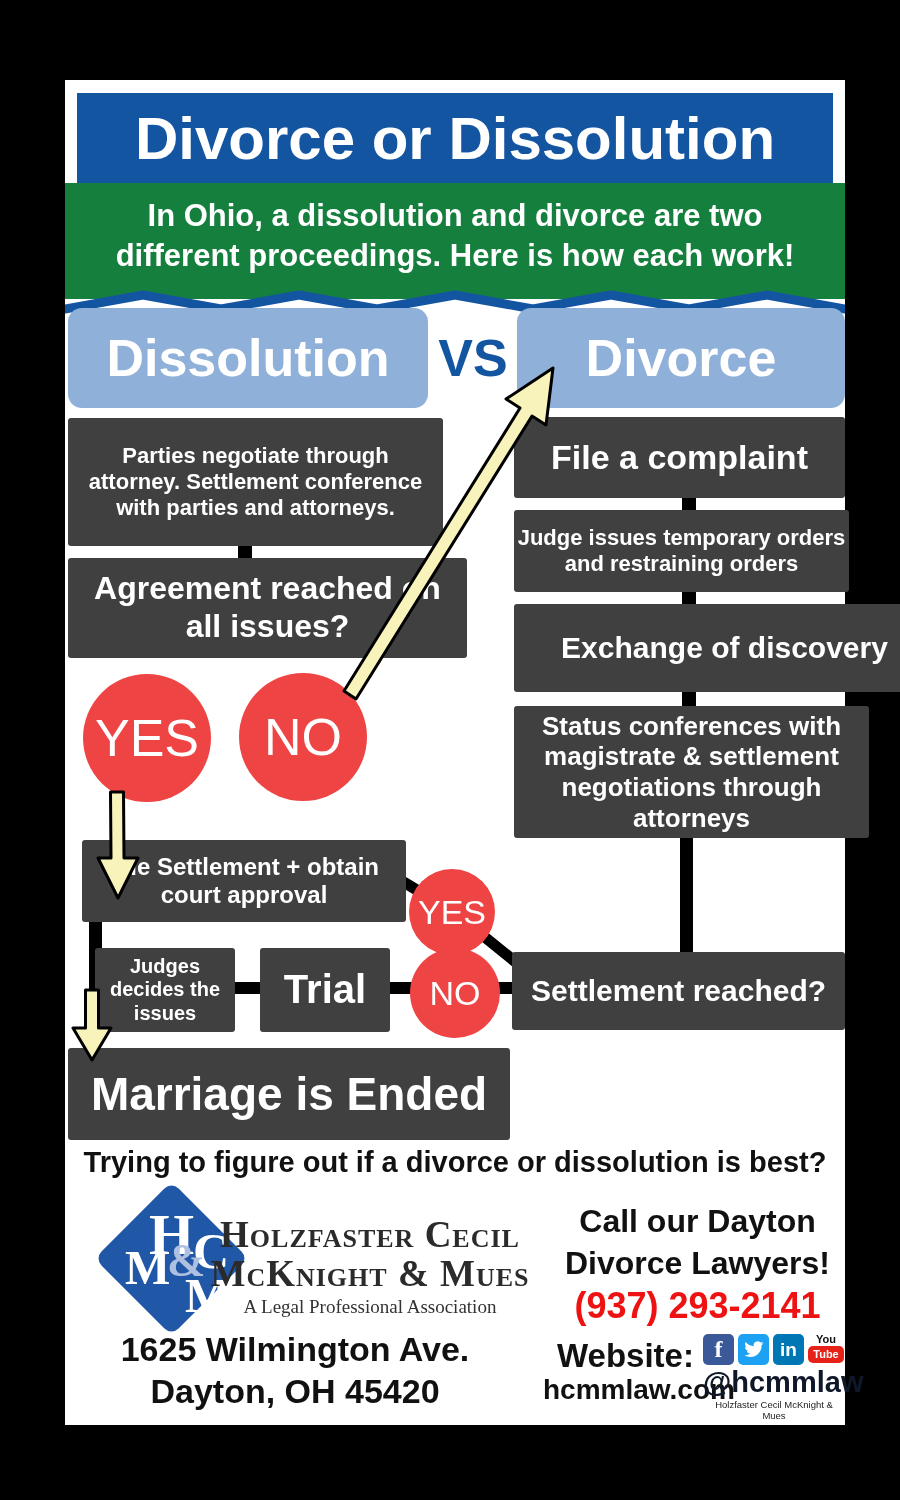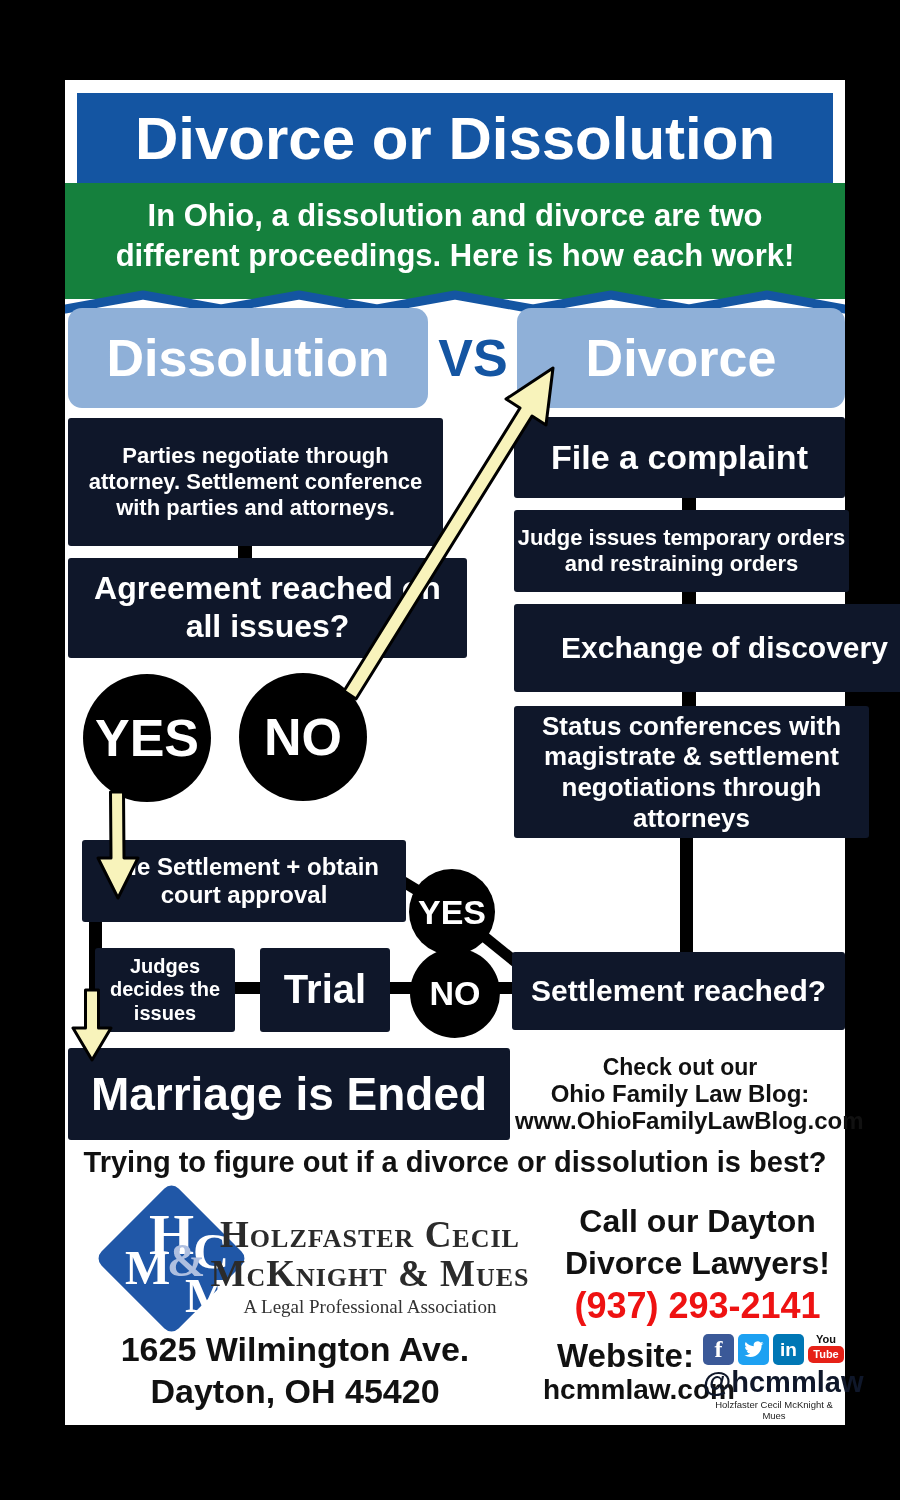--- a/index.html
+++ b/index.html
@@ -1,26 +1,26 @@
 <!DOCTYPE html>
 <html><head>
 <meta charset="utf-8">
 <style>
   html,body{margin:0;padding:0;background:#000;}
   .stage{position:relative;width:900px;height:1500px;background:#000;overflow:hidden;
          font-family:"Liberation Sans",sans-serif;}
   .card{position:absolute;left:65px;top:80px;width:780px;height:1345px;background:#fff;}
   .abs{position:absolute;}
-  .bluebox{position:absolute;background:#0f172a;color:#fff;font-weight:bold;
+  .bluebox{position:absolute;background:#404040;color:#fff;font-weight:bold;
            display:flex;align-items:center;justify-content:center;text-align:center;
            border-radius:3px;z-index:1;line-height:1.18;}
   .lbox{position:absolute;background:#8fb0d8;color:#fff;font-weight:bold;
         display:flex;align-items:center;justify-content:center;text-align:center;
         border-radius:14px;z-index:1;}
-  .circle{position:absolute;background:#000000;color:#fff;font-weight:bold;border-radius:50%;
+  .circle{position:absolute;background:#ef4444;color:#fff;font-weight:normal;border-radius:50%;
           display:flex;align-items:center;justify-content:center;z-index:1;}
   .hdr{position:absolute;background:#1455a2;color:#fff;font-weight:bold;
        display:flex;align-items:center;justify-content:center;z-index:1;}
   .band{position:absolute;background:#15803d;color:#fff;font-weight:bold;text-align:center;z-index:1;}
   .blacktext{color:#111;font-weight:bold;text-align:center;}
   svg.layer{position:absolute;left:0;top:0;pointer-events:none;}
   .lines{z-index:0;}
   .arrows{z-index:3;}
   .serif{font-family:"Liberation Serif",serif;}
   .logo-diamond{position:absolute;background:#2057a7;transform:rotate(45deg);border-radius:10px;z-index:1;}
@@ -81,25 +81,20 @@
   <div class="bluebox" style="left:195px;top:868px;width:130px;height:84px;font-size:40px;">Trial</div>
 
   <div class="bluebox" style="left:3px;top:968px;width:442px;height:92px;font-size:46px;">Marriage is Ended</div>
 
   <svg class="layer arrows" width="780" height="1345" viewBox="0 0 780 1345">
     <polygon points="291,619 467,336 481,345 488,288 441,319 455,328 279,611" fill="#f8f3bb" stroke="#000" stroke-width="3" stroke-linejoin="round"></polygon>
     <polygon points="45.5,712 58.5,712 59,778 73,778 53,818 33,778 46,778" fill="#f8f3bb" stroke="#000" stroke-width="3" stroke-linejoin="round"></polygon>
     <polygon points="20.5,910 33.5,910 33.5,948 46,948 27,980 8,948 20.5,948" fill="#f8f3bb" stroke="#000" stroke-width="3" stroke-linejoin="round"></polygon>
   </svg>
 
-  <div class="abs blacktext" style="left:450px;top:974px;width:330px;z-index:2;">
-    <div style="font-size:23px;line-height:26px;">Check out our</div>
-    <div style="font-size:24px;line-height:27px;">Ohio Family Law Blog:</div>
-    <div style="font-size:24px;line-height:27px;">www.OhioFamilyLawBlog.com</div>
-  </div>
 
   <div class="abs blacktext" style="left:0;top:1066px;width:780px;font-size:29px;z-index:2;">Trying to figure out if a divorce or dissolution is best?</div>
 
   <div class="logo-diamond" style="left:52px;top:1124px;width:109px;height:109px;"></div>
   <div class="logo-letter" style="left:84px;top:1126px;font-size:58px;">H</div>
   <div class="logo-letter" style="left:128px;top:1146px;font-size:50px;">C</div>
   <div class="logo-letter" style="left:102px;top:1158px;font-size:46px;color:#aebfe0;">&amp;</div>
   <div class="logo-letter" style="left:60px;top:1164px;font-size:48px;">M</div>
   <div class="logo-letter" style="left:120px;top:1192px;font-size:48px;">M</div>
 

